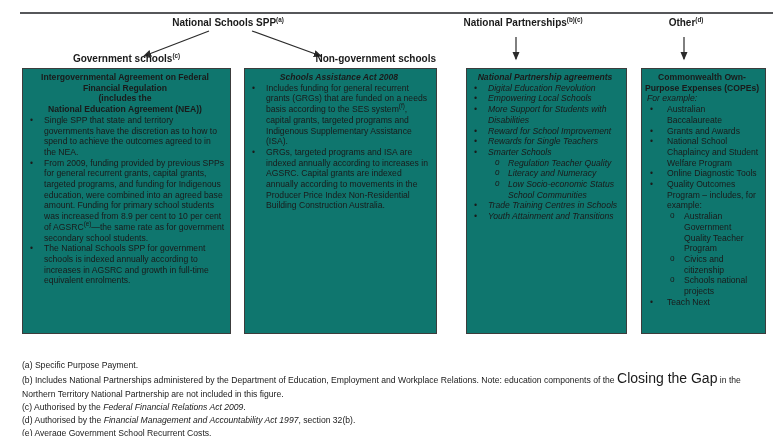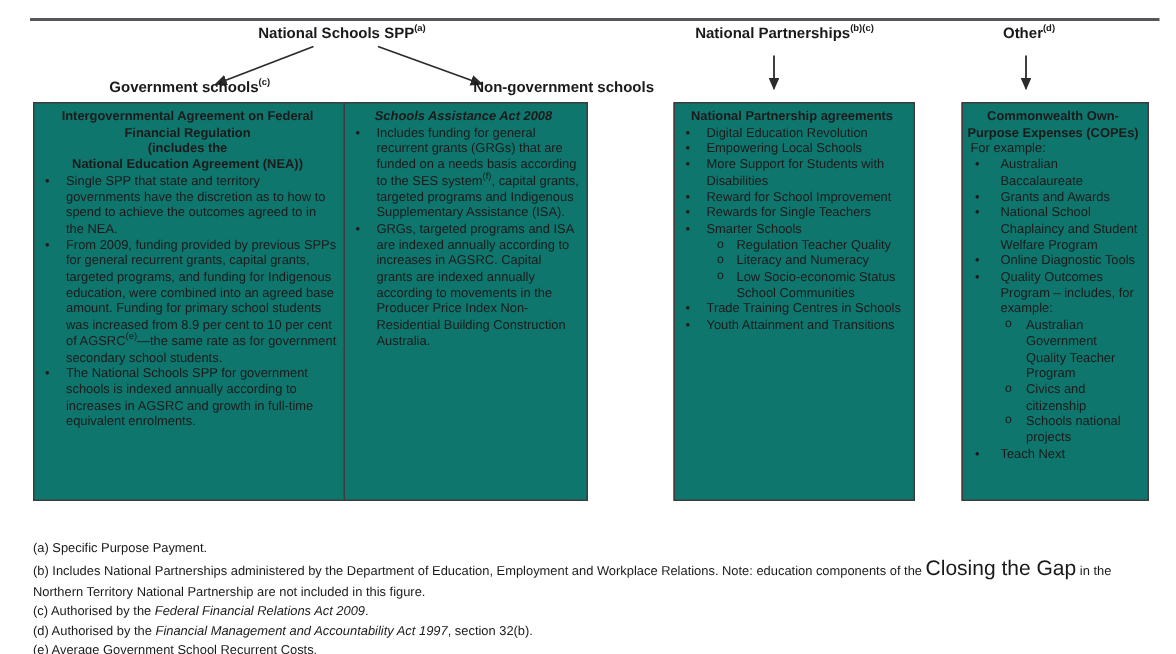--- a/index.html
+++ b/index.html
@@ -7,21 +7,21 @@
        font-family:"Liberation Sans",sans-serif;color:#1a1a1a;overflow:hidden;}
   .topline{position:absolute;left:20px;top:12px;width:753px;height:2px;background:#56575a;}
   sup{font-size:6.3px;vertical-align:super;line-height:0;}
   .hlabel{position:absolute;top:17px;font-weight:bold;font-size:10px;text-align:center;white-space:nowrap;}
   .sublabel{position:absolute;top:53px;font-weight:bold;font-size:10px;text-align:center;white-space:nowrap;}
   .arrows{position:absolute;left:0;top:0;pointer-events:none;}
   .box{position:absolute;top:68px;height:266px;border:1px solid #3c3c3c;box-sizing:border-box;
        background:#0f766e;padding:3px 5px 2px 2px;font-size:8.6px;line-height:10.7px;}
   .box .title{font-weight:bold;text-align:center;}
   .box-nongov .title{font-style:italic;}
-  .intro{padding-left:3px;}
+  .intro{padding-left:3px;font-style:italic;}
   .li{display:flex;}
   .marker{flex:none;width:14px;padding-left:5px;}
   .li.sub{padding-left:21px;}
   .li.sub .marker{width:13px;font-size:8.2px;}
   .txt{flex:1;}
   .box-copes .marker{width:17px;padding-left:6px;}
   .box-copes .li.sub{padding-left:20px;}
   .box-copes .li.sub .marker{width:14px;}
   .fnotes{position:absolute;left:22px;top:339px;width:748px;font-size:8.6px;line-height:13.3px;margin-top:20px;}
   .fn .lg{font-size:14px;}
@@ -79,35 +79,35 @@
           <span class="marker">•</span>
           <span class="txt">From 2009, funding provided by previous SPPs for general recurrent grants, capital grants, targeted programs, and funding for Indigenous education, were combined into an agreed base amount. Funding for primary school students was increased from 8.9 per cent to 10 per cent of AGSRC<sup>(e)</sup>—the same rate as for government secondary school students.</span>
         </div>
         <div class="li">
           <span class="marker">•</span>
           <span class="txt">The National Schools SPP for government schools is indexed annually according to increases in AGSRC and growth in full-time equivalent enrolments.</span>
         </div>
       </div>
   </div>
 
-  <div class="box box-nongov" style="left:229px;width:163px;">
+  <div class="box box-nongov" style="left:244px;width:193px;">
     <div class="title">Schools Assistance Act 2008</div>
     <div>
         <div class="li">
           <span class="marker">•</span>
           <span class="txt">Includes funding for general recurrent grants (GRGs) that are funded on a needs basis according to the SES system<sup>(f)</sup>, capital grants, targeted programs and Indigenous Supplementary Assistance (ISA).</span>
         </div>
         <div class="li">
           <span class="marker">•</span>
           <span class="txt">GRGs, targeted programs and ISA are indexed annually according to increases in AGSRC. Capital grants are indexed annually according to movements in the Producer Price Index Non-Residential Building Construction Australia.</span>
         </div>
       </div>
   </div>
 
-  <div class="box box-np" style="left:449px;width:161px;">
+  <div class="box box-np" style="left:466px;width:161px;font-style:italic;">
     <div class="title">National Partnership agreements</div>
     <div>
         <div class="li">
           <span class="marker">•</span>
           <span class="txt">Digital Education Revolution</span>
         </div>
         <div class="li">
           <span class="marker">•</span>
           <span class="txt">Empowering Local Schools</span>
         </div>

